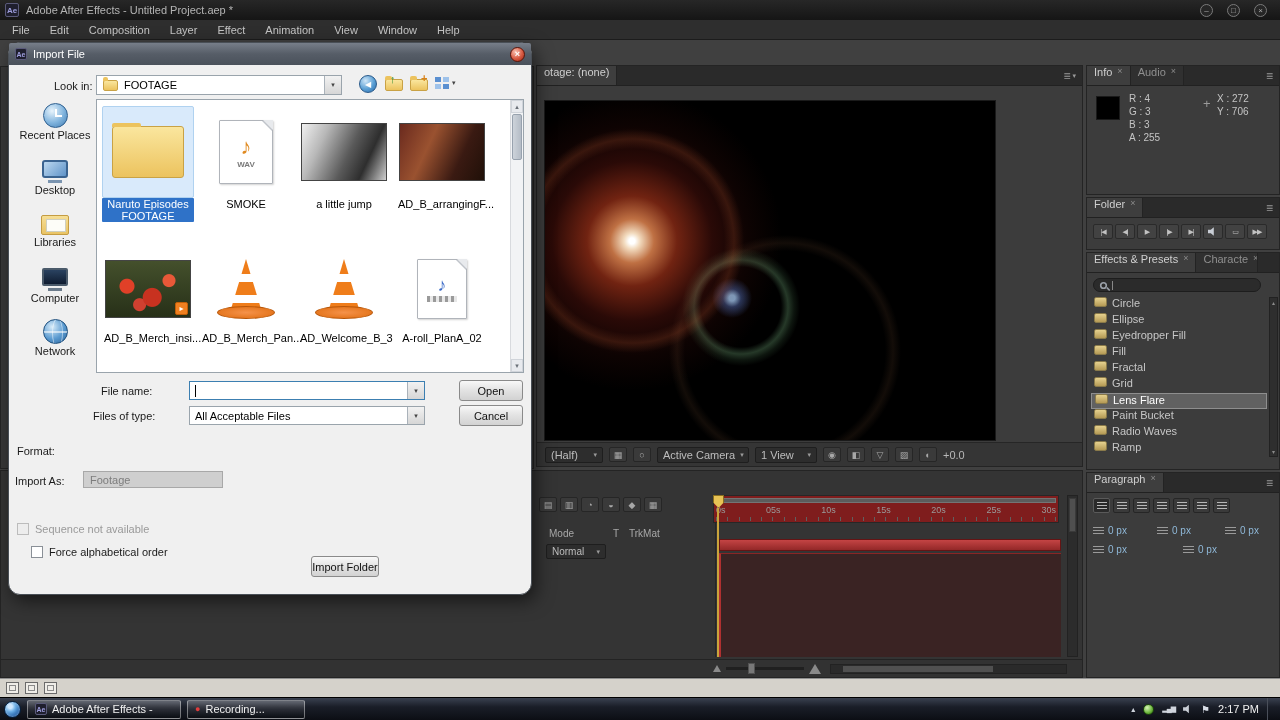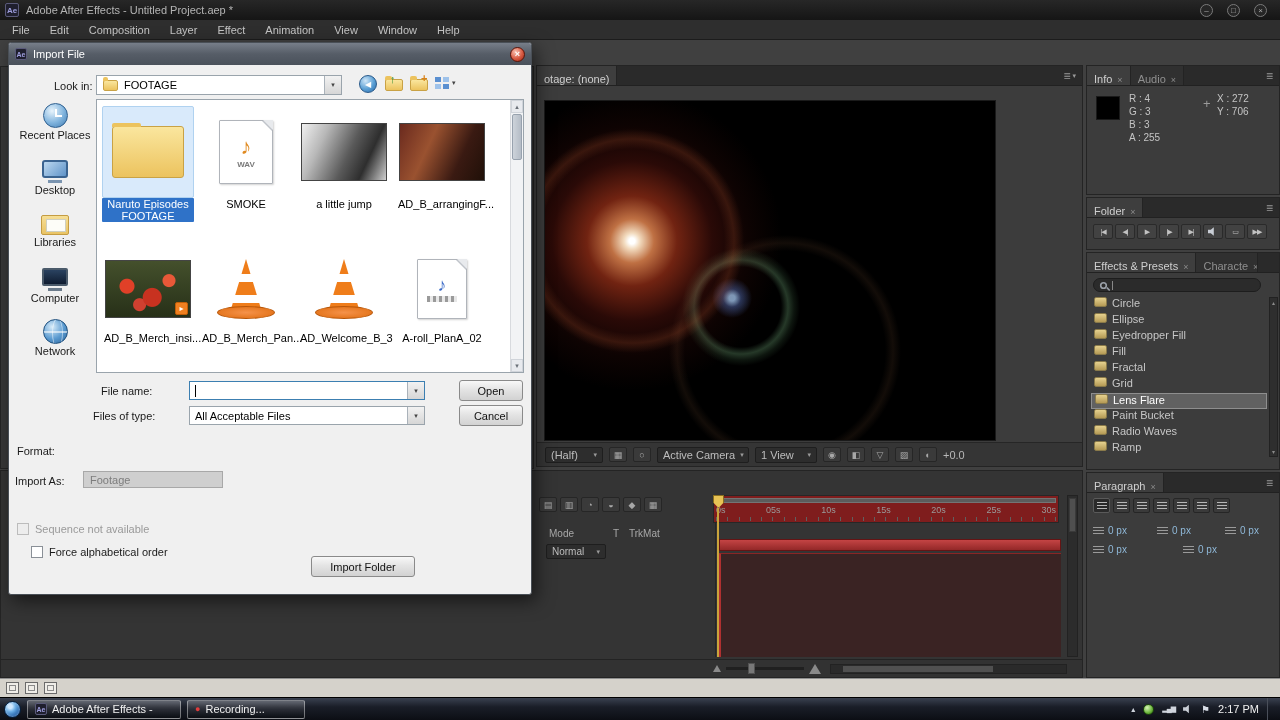--- a/index.html
+++ b/index.html
@@ -13,21 +13,21 @@
 .tbar{background:linear-gradient(#272727,#151515);color:#b4b4b4}
 .wc{width:13px;height:13px;border-radius:50%;border:1px solid #7a7a7a;display:flex;align-items:center;justify-content:center;
   font-size:8px;color:#b0b0b0;background:#262626;margin-left:14px}
 .aelogo{display:inline-flex;align-items:center;justify-content:center;width:14px;height:14px;background:#1f1f2e;
   border:1px solid #5a5a7a;color:#9f9fdf;font-size:8px;font-weight:bold;border-radius:2px;flex:none}
 .aelogo.small{width:12px;height:12px;font-size:7px}
 .menubar{background:#2e2e2e;border-bottom:1px solid #1c1c1c}
 .menu-item{padding:3px 10px;color:#c4c4c4}
 .panel{background:#3c3c3c;border:1px solid #242424}
 .phead{height:20px;background:#2a2a2a;display:flex;align-items:stretch;border-bottom:1px solid #212121}
-.ptab{display:flex;align-items:flex-end;gap:5px;padding:0 7px;background:#3e3e3e;color:#cfcfcf;border-right:1px solid #232323;white-space:nowrap}
+.ptab{display:flex;align-items:flex-start;gap:5px;padding:0 7px;background:#3e3e3e;color:#cfcfcf;border-right:1px solid #232323;white-space:nowrap}
 .ptab.inactive{background:#303030;color:#8f8f8f}
 .ptab .x{color:#8a8a8a;font-size:9px}
 .pmenu{margin-left:auto;display:flex;align-items:center;gap:2px;color:#9a9a9a;padding:0 6px;font-size:12px}
 .pmenu .ar{font-size:7px}
 .dd{display:inline-flex;align-items:center;gap:5px;background:#2d2d2d;border:1px solid #1e1e1e;border-radius:2px;
   padding:0 5px;color:#bdbdbd;height:16px;white-space:nowrap}
 .dd .ar{font-size:7px;color:#9a9a9a;margin-left:auto}
 .ibtn{display:inline-flex;align-items:center;justify-content:center;width:18px;height:15px;background:#3a3a3a;
   border:1px solid #262626;border-radius:2px;color:#a8a8a8;font-size:9px;flex:none}
 .mag{position:relative;width:9px;height:9px;border:2px solid #9aa0a8;border-radius:50%;flex:none}
@@ -57,21 +57,21 @@
 .fxrow{display:flex;align-items:flex-start;gap:5px;height:16px;padding:0 3px;color:#c6c6c6;width:176px}
 .fxrow.sel{background:#616161;border:1px solid #8e8e8e;color:#fff;height:16px}
 .fxicon{width:13px;height:10px;border:1px solid #8a7a4a;border-radius:2px;background:linear-gradient(#e6d18e,#b59a55);flex:none}
 .abtn{width:17px;height:15px;background:#3a3a3a;border:1px solid #262626;border-radius:2px;display:flex;align-items:center;justify-content:center;flex:none}
 .abtn.on{background:#2a2a2a;border-color:#5a5a5a}
 .stripes{width:10px;height:8px;background:repeating-linear-gradient(180deg,#b8b8b8 0 1px,rgba(0,0,0,0) 1px 3px)}
 .pico{width:11px;height:8px;background:repeating-linear-gradient(180deg,#9a9a9a 0 1px,rgba(0,0,0,0) 1px 3px);flex:none}
 .pval{color:#8fb8d8;font-size:10px}
 
 
-.dialog{background:#f0f0f0;border:1px solid #494f56;border-radius:3px;box-shadow:4px 6px 18px rgba(0,0,0,.55);z-index:50}
+.dialog{background:#f0f0f0;border:1px solid #494f56;border-radius:12px;box-shadow:4px 6px 18px rgba(0,0,0,.55);z-index:50}
 .dtitle{height:22px;background:linear-gradient(#777e89,#565d67 50%,#4a515b);border-radius:2px 2px 0 0;
   display:flex;align-items:center;padding:0 6px;color:#fff}
 .dclose{margin-left:auto;width:15px;height:15px;border-radius:50%;background:radial-gradient(circle at 35% 30%,#f8c0b0,#d85a42 55%,#9c2814);
   border:1px solid #5e1408;color:#fff;font-size:9px;display:flex;align-items:center;justify-content:center;font-weight:bold}
 .btn7{display:inline-flex;align-items:center;justify-content:center;background:linear-gradient(#f8f8f8,#e4e4e4 45%,#d2d2d2);
   border:1px solid #8a8a8a;border-radius:3px;color:#111}
 .combo7{background:#fff;border:1px solid #9aa4ac;display:flex;align-items:center;padding-left:3px}
 .combo7 .arw{margin-left:auto;width:17px;align-self:stretch;display:flex;align-items:center;justify-content:center;
   background:linear-gradient(#f2f2f2,#d6d6d6);border-left:1px solid #aab2ba;color:#444;font-size:7px}
 .caret{width:1px;height:12px;background:#000;margin:0 2px;flex:none}
@@ -610,18 +610,18 @@
 
     <div class="abs row" style="left:8px;top:480px;gap:6px">
       <span class="cb dis"></span>
       <span style="color:#9a9a9a">Sequence not available</span>
     </div>
     <div class="abs row" style="left:22px;top:503px;gap:6px">
       <span class="cb"></span>
       <span style="color:#1a1a1a">Force alphabetical order</span>
     </div>
 
-    <div class="abs btn7" style="left:302px;top:513px;width:104px;height:21px">
+    <div class="abs btn7" style="left:302px;top:513px;width:68px;height:21px">
       <span>Import Folder</span>
     </div>
   </div>
 
 </div>
 
 </body></html>

